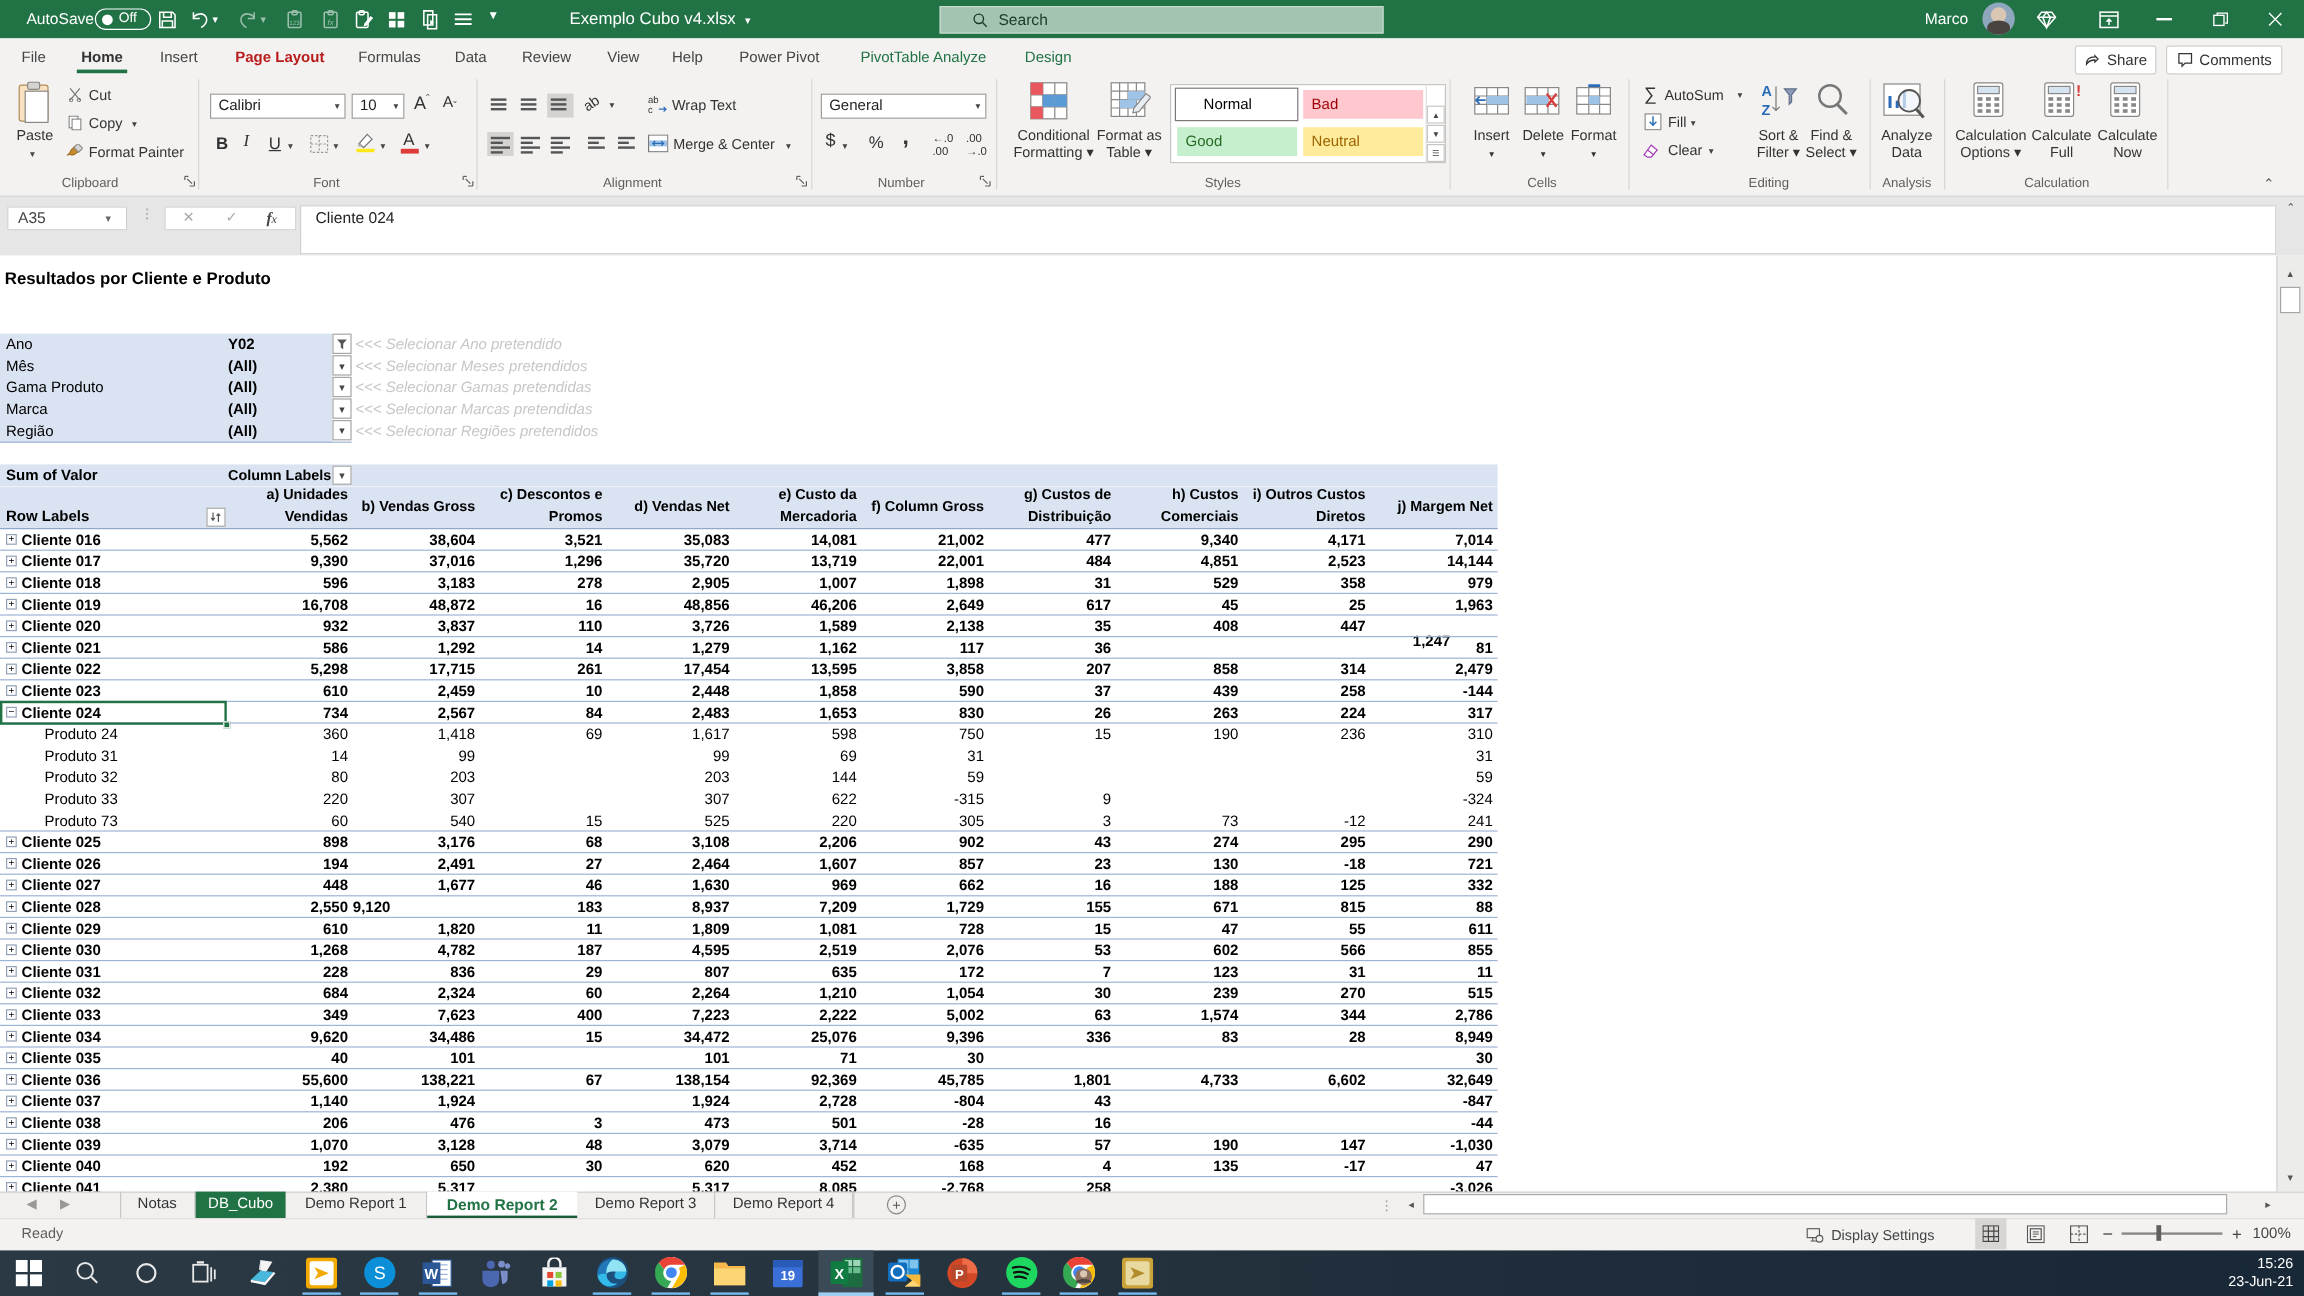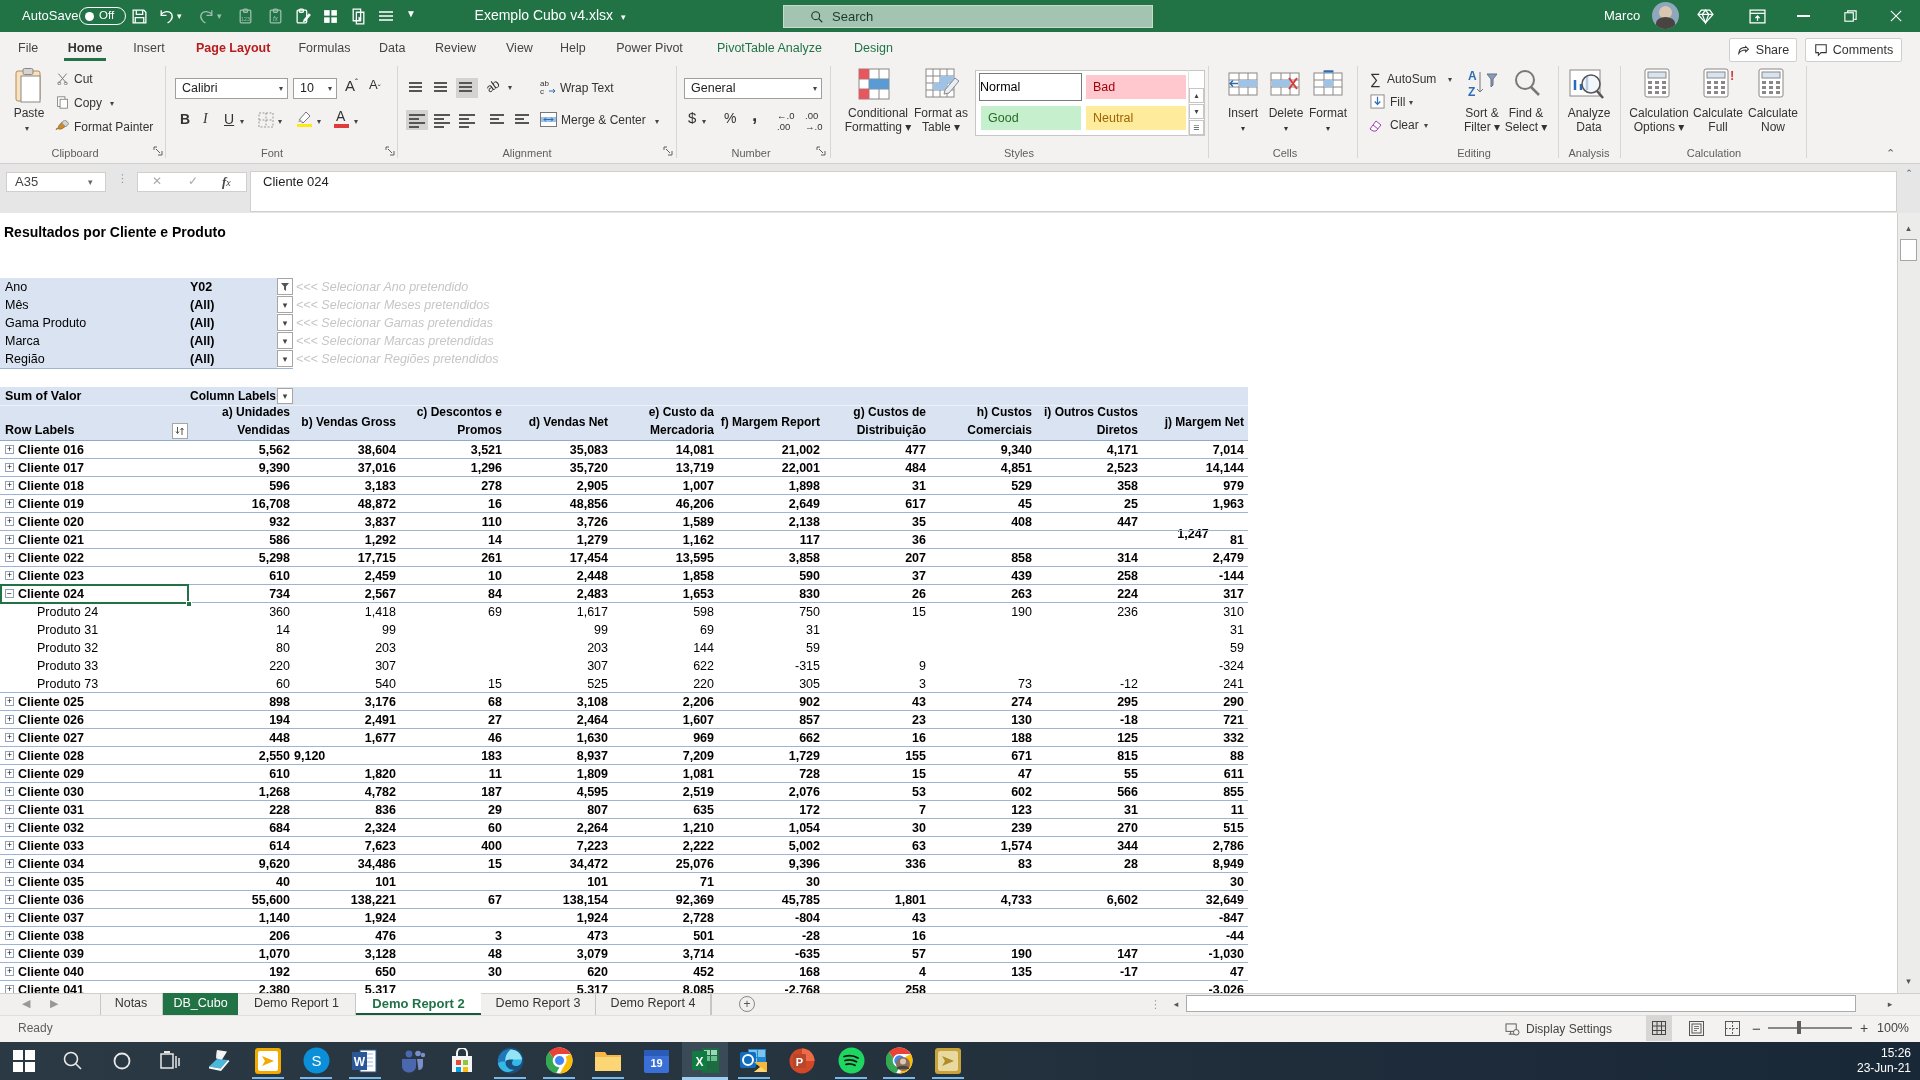--- a/index.html
+++ b/index.html
@@ -246,21 +246,21 @@
 <svg class="ab" style="left:925px;top:68px" width="34" height="32" viewBox="0 0 34 32">
     <rect x="1" y="1" width="28" height="28" fill="#fff" stroke="#8a8886"></rect>
     <path d="M1 8h28M1 15h28M1 22h28M8 1v28M15 1v28M22 1v28" stroke="#8a8886"></path>
     <rect x="15" y="8" width="14" height="7" fill="#9ec3e6"></rect>
     <rect x="8" y="15" width="14" height="7" fill="#9ec3e6"></rect>
     <path d="M20 22L30 10l4 3-10 12-5 1z" fill="#e9eef5" stroke="#8a8886"></path>
   </svg>
 <div class="ab" style="left:891px;top:106px;width:100px;text-align:center;font-size:12px;color:#333;">Format as</div>
 <div class="ab" style="left:891px;top:120px;width:100px;text-align:center;font-size:12px;color:#333;">Table ▾</div>
 <div class="ab" style="left:975px;top:70px;width:230px;height:66px;background:#fff;border:1px solid #c8c6c4;"></div>
-<div class="ab" style="left:979px;top:73px;width:103px;height:28px;border:1.5px solid #7a7a7a;background:#fff;font-size:12.5px;color:#000;line-height:26px;padding-left:0;">Normal</div>
+<div class="ab" style="left:979px;top:73px;width:103px;height:28px;border:1.5px solid #7a7a7a;background:#fff;font-size:12.5px;color:#000;line-height:26px;padding-left:23px;">Normal</div>
 <div class="ab" style="left:1086px;top:75px;width:100px;height:24px;background:#ffc7ce;font-size:12.5px;color:#9c0006;line-height:24px;padding-left:7px;">Bad</div>
 <div class="ab" style="left:981px;top:106px;width:100px;height:24px;background:#c6efce;font-size:12.5px;color:#276b24;line-height:24px;padding-left:7px;">Good</div>
 <div class="ab" style="left:1086px;top:106px;width:100px;height:24px;background:#ffeb9c;font-size:12.5px;color:#9c6500;line-height:24px;padding-left:7px;">Neutral</div>
 <div class="ab" style="left:1188px;top:70px;width:17px;height:66px;border-left:1px solid #e1dfdd;"></div>
 <div class="ab ic" style="left:1189px;top:88px;width:15px;height:15px;border:1px solid #c8c6c4;background:#fff;font-size:8px;color:#444;">▴</div>
 <div class="ab ic" style="left:1189px;top:104px;width:15px;height:15px;border:1px solid #c8c6c4;background:#fff;font-size:8px;color:#444;">▾</div>
 <div class="ab ic" style="left:1189px;top:120px;width:15px;height:15px;border:1px solid #c8c6c4;background:#fff;font-size:7px;color:#444;">☰</div>
 <div class="ab" style="left:959px;top:147px;width:120px;text-align:center;font-size:11px;color:#605e5c;">Styles</div>
 <div class="ab" style="left:1208px;top:66px;width:1px;height:92px;background:#d8d6d4;"></div>
 <svg class="ab" style="left:1228px;top:70px" width="30" height="28" viewBox="0 0 30 28">
@@ -442,21 +442,21 @@
     <svg width="10" height="10" viewBox="0 0 10 10">
       <path d="M2.5 1v6M1 5.5L2.5 7.5 4 5.5" stroke="#555" fill="none"></path>
       <path d="M7 9V2.5M7 2l-1.5 2M7 2l1.5 2" stroke="#555" fill="none"></path>
     </svg>
   </div>
 <div class="ab" style="left:188px;top:404px;width:102px;height:36px;font-size:12px;font-weight:bold;text-align:right;line-height:17.5px;white-space:nowrap;">a) Unidades<br>Vendidas</div>
 <div class="ab" style="left:294px;top:404px;width:102px;height:36px;font-size:12px;font-weight:bold;text-align:right;line-height:36px;white-space:nowrap;">b) Vendas Gross</div>
 <div class="ab" style="left:400px;top:404px;width:102px;height:36px;font-size:12px;font-weight:bold;text-align:right;line-height:17.5px;white-space:nowrap;">c) Descontos e<br>Promos</div>
 <div class="ab" style="left:506px;top:404px;width:102px;height:36px;font-size:12px;font-weight:bold;text-align:right;line-height:36px;white-space:nowrap;">d) Vendas Net</div>
 <div class="ab" style="left:612px;top:404px;width:102px;height:36px;font-size:12px;font-weight:bold;text-align:right;line-height:17.5px;white-space:nowrap;">e) Custo da<br>Mercadoria</div>
-<div class="ab" style="left:718px;top:404px;width:102px;height:36px;font-size:12px;font-weight:bold;text-align:right;line-height:36px;white-space:nowrap;">f) Margem Report</div>
+<div class="ab" style="left:718px;top:404px;width:102px;height:36px;font-size:12px;font-weight:bold;text-align:right;line-height:36px;white-space:nowrap;">f) Column Gross</div>
 <div class="ab" style="left:824px;top:404px;width:102px;height:36px;font-size:12px;font-weight:bold;text-align:right;line-height:17.5px;white-space:nowrap;">g) Custos de<br>Distribuição</div>
 <div class="ab" style="left:930px;top:404px;width:102px;height:36px;font-size:12px;font-weight:bold;text-align:right;line-height:17.5px;white-space:nowrap;">h) Custos<br>Comerciais</div>
 <div class="ab" style="left:1036px;top:404px;width:102px;height:36px;font-size:12px;font-weight:bold;text-align:right;line-height:17.5px;white-space:nowrap;">i) Outros Custos<br>Diretos</div>
 <div class="ab" style="left:1142px;top:404px;width:102px;height:36px;font-size:12px;font-weight:bold;text-align:right;line-height:36px;white-space:nowrap;">j) Margem Net</div>
 <div class="ab" style="left:0;top:440px;width:1248px;height:1px;background:#8fa8cc;"></div>
 <div class="ab" style="left:0;top:441px;width:1248px;height:18px;font-size:12.5px;font-weight:bold;color:#000;white-space:nowrap;">
     <div class="ab ic" style="left:5px;top:4px;width:9px;height:9px;border:1px solid #93a1b5;background:#fff;font-size:8.5px;line-height:7px;color:#000;font-weight:normal;">+</div>
     <div class="ab" style="left:18px;top:0;height:18px;line-height:18px;">Cliente 016</div>
     <div class="ab" style="left:188px;top:0;width:102px;height:18px;line-height:18px;text-align:right;">5,562</div>
     <div class="ab" style="left:294px;top:0;width:102px;height:18px;line-height:18px;text-align:right;">38,604</div>
@@ -741,21 +741,21 @@
     <div class="ab" style="left:612px;top:0;width:102px;height:18px;line-height:18px;text-align:right;">1,210</div>
     <div class="ab" style="left:718px;top:0;width:102px;height:18px;line-height:18px;text-align:right;">1,054</div>
     <div class="ab" style="left:824px;top:0;width:102px;height:18px;line-height:18px;text-align:right;">30</div>
     <div class="ab" style="left:930px;top:0;width:102px;height:18px;line-height:18px;text-align:right;">239</div>
     <div class="ab" style="left:1036px;top:0;width:102px;height:18px;line-height:18px;text-align:right;">270</div>
     <div class="ab" style="left:1142px;top:0;width:102px;height:18px;line-height:18px;text-align:right;">515</div>
   </div>
 <div class="ab" style="left:0;top:837px;width:1248px;height:18px;font-size:12.5px;font-weight:bold;color:#000;white-space:nowrap;">
     <div class="ab ic" style="left:5px;top:4px;width:9px;height:9px;border:1px solid #93a1b5;background:#fff;font-size:8.5px;line-height:7px;color:#000;font-weight:normal;">+</div>
     <div class="ab" style="left:18px;top:0;height:18px;line-height:18px;">Cliente 033</div>
-    <div class="ab" style="left:188px;top:0;width:102px;height:18px;line-height:18px;text-align:right;">614</div>
+    <div class="ab" style="left:188px;top:0;width:102px;height:18px;line-height:18px;text-align:right;">349</div>
     <div class="ab" style="left:294px;top:0;width:102px;height:18px;line-height:18px;text-align:right;">7,623</div>
     <div class="ab" style="left:400px;top:0;width:102px;height:18px;line-height:18px;text-align:right;">400</div>
     <div class="ab" style="left:506px;top:0;width:102px;height:18px;line-height:18px;text-align:right;">7,223</div>
     <div class="ab" style="left:612px;top:0;width:102px;height:18px;line-height:18px;text-align:right;">2,222</div>
     <div class="ab" style="left:718px;top:0;width:102px;height:18px;line-height:18px;text-align:right;">5,002</div>
     <div class="ab" style="left:824px;top:0;width:102px;height:18px;line-height:18px;text-align:right;">63</div>
     <div class="ab" style="left:930px;top:0;width:102px;height:18px;line-height:18px;text-align:right;">1,574</div>
     <div class="ab" style="left:1036px;top:0;width:102px;height:18px;line-height:18px;text-align:right;">344</div>
     <div class="ab" style="left:1142px;top:0;width:102px;height:18px;line-height:18px;text-align:right;">2,786</div>
   </div>

